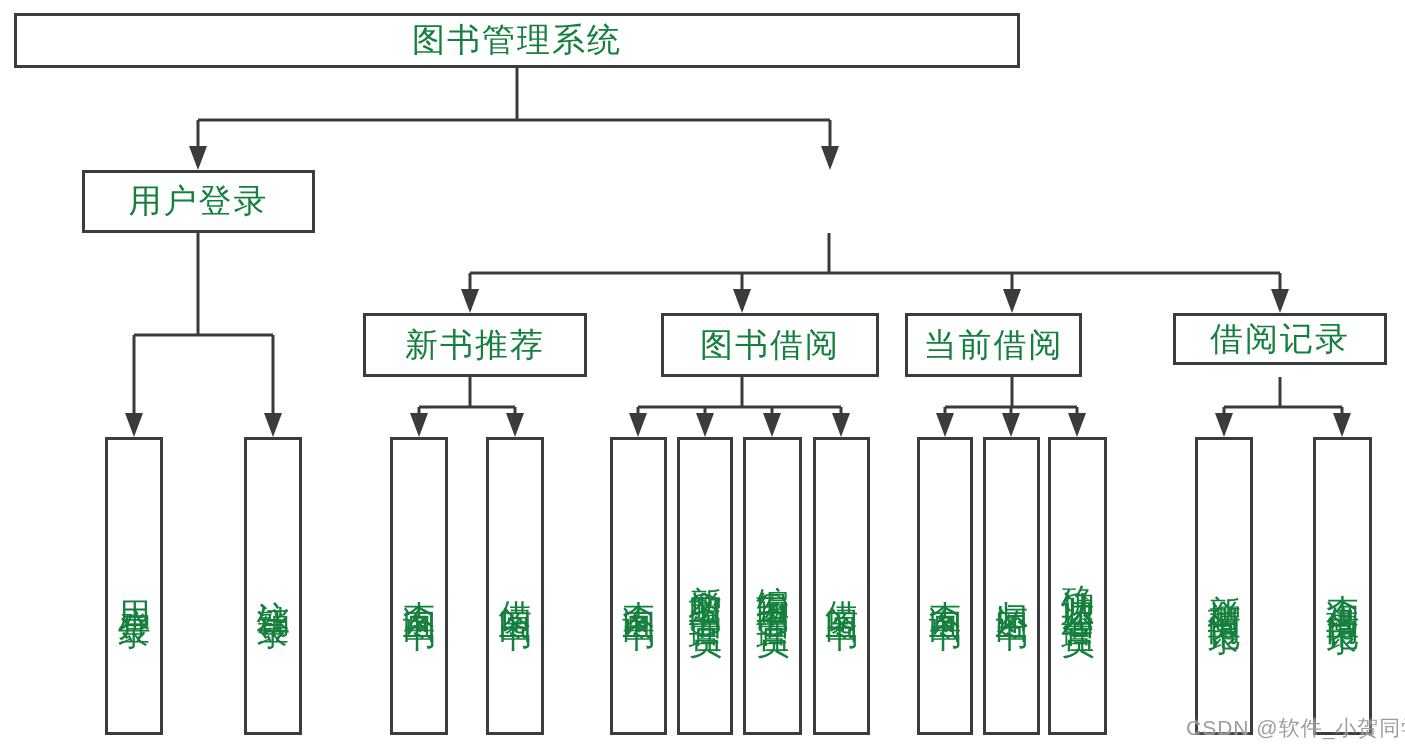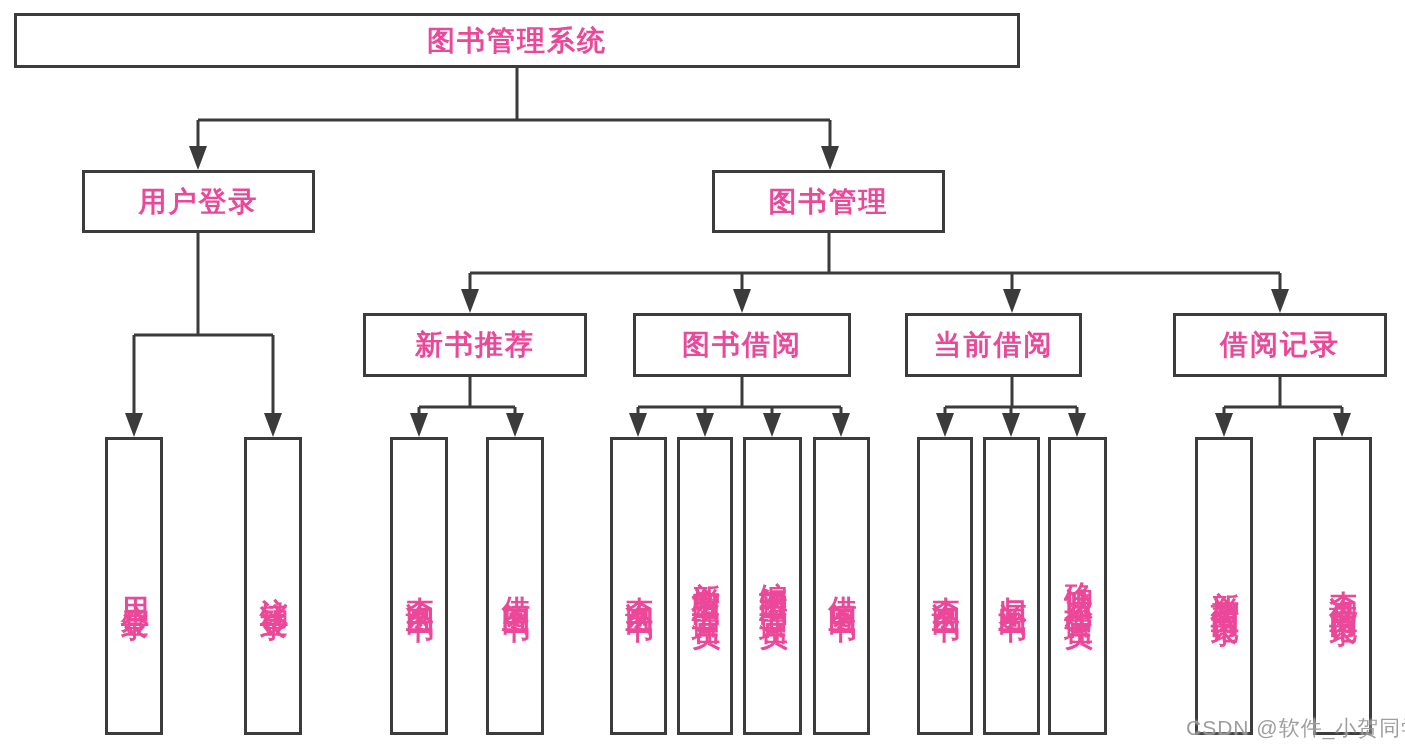--- a/index.html
+++ b/index.html
@@ -4,21 +4,21 @@
 <style>
   html,body{margin:0;padding:0;background:#ffffff;}
   .stage{
     position:relative;width:1405px;height:747px;background:#ffffff;
     font-family:"Liberation Sans","DejaVu Sans",sans-serif;color:#303030;overflow:hidden;
   }
   .edges{position:absolute;left:0;top:0;width:1405px;height:747px;}
   .box{
     position:absolute;box-sizing:border-box;border:3px solid #3c3c3c;background:#ffffff;
     display:flex;align-items:center;justify-content:center;
-    font-size:28px;letter-spacing:2px;color:#ec4899;z-index:2;font-weight:bold;
+    font-size:33px;letter-spacing:2px;color:#15803d;z-index:2;
   }
   .vbox span{
     writing-mode:vertical-rl;text-orientation:mixed;
     letter-spacing:6px;line-height:1.1;
   }
   .watermark{
     position:absolute;left:1186px;top:714px;z-index:6;
     font-size:21px;letter-spacing:1px;white-space:nowrap;
     color:rgba(145,145,145,0.88);text-shadow:0 0 3px #ffffff;
   }
@@ -61,34 +61,31 @@
     </g>
   </svg>
 
   <div class="box" style="left:14px;top:13px;width:1006px;height:55px">
     <span>图书管理系统</span>
   </div>
 
   <div class="box" style="left:82px;top:170px;width:233px;height:63px">
     <span>用户登录</span>
   </div>
-  <div class="box" style="left:712px;top:170px;width:233px;height:63px">
-    <span>图书管理</span>
-  </div>
 
   <div class="box" style="left:363px;top:313px;width:224px;height:64px">
     <span>新书推荐</span>
   </div>
-  <div class="box" style="left:633px;top:313px;width:218px;height:64px">
+  <div class="box" style="left:661px;top:313px;width:218px;height:64px">
     <span>图书借阅</span>
   </div>
   <div class="box" style="left:905px;top:313px;width:177px;height:64px">
     <span>当前借阅</span>
   </div>
-  <div class="box" style="left:1173px;top:313px;width:214px;height:64px">
+  <div class="box" style="left:1173px;top:313px;width:214px;height:52px">
     <span>借阅记录</span>
   </div>
 
   <div class="box vbox" style="left:105px;top:437px;width:58px;height:298px">
     <span>用户登录</span>
   </div>
   <div class="box vbox" style="left:244px;top:437px;width:58px;height:298px">
     <span>注销登录</span>
   </div>
 

